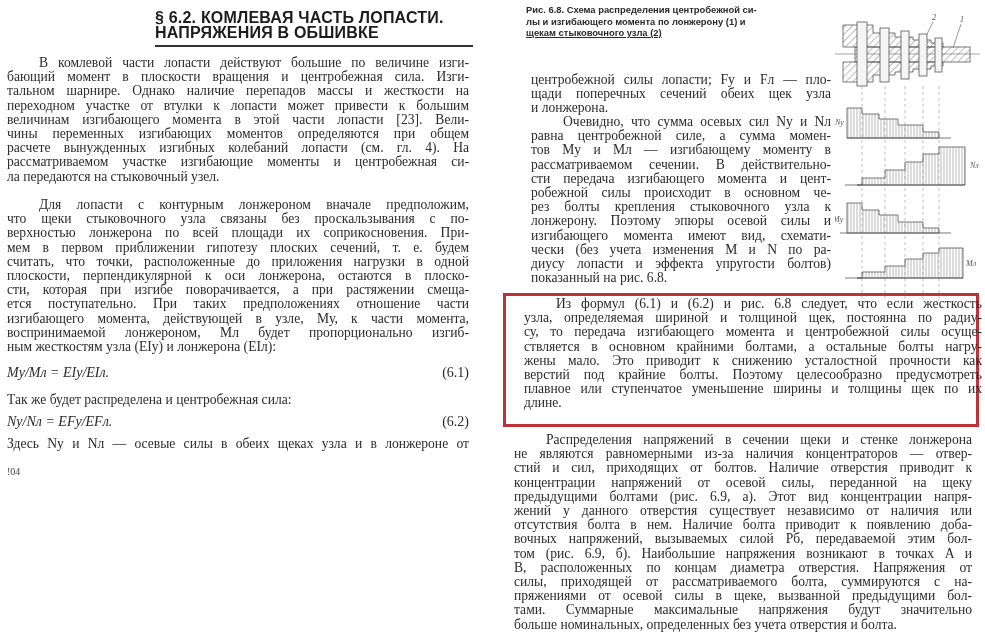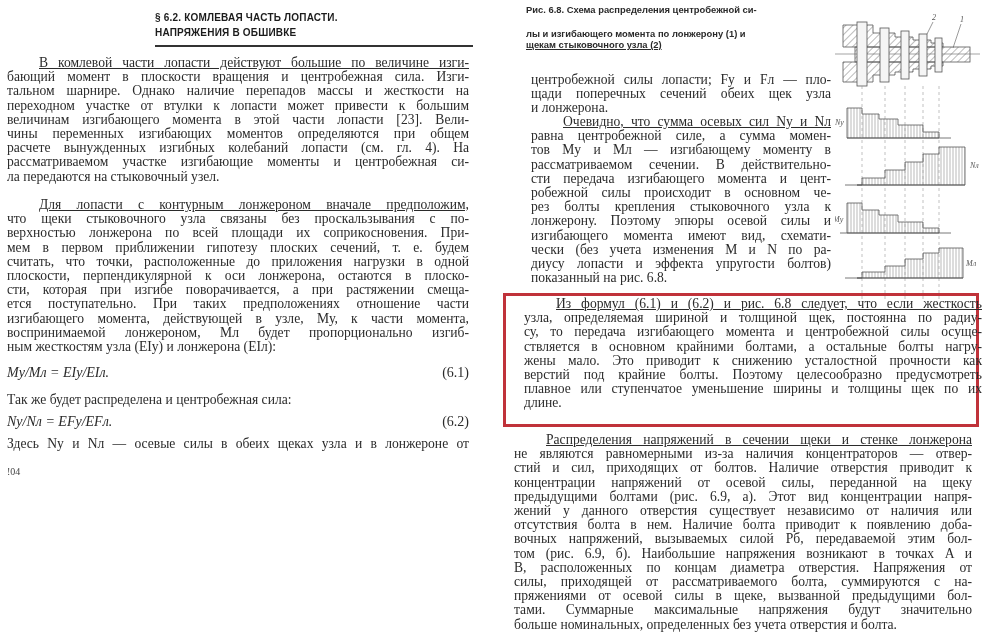--- a/index.html
+++ b/index.html
@@ -9,32 +9,32 @@
       font-family: "Liberation Serif", serif;
       position: relative;
     }
     .page { position: absolute; top: 0; }
     .left-page { left: 0; width: 490px; }
     .right-page { left: 500px; width: 485px; }
 
     .section-heading {
       position: absolute; left: 155px; top: 10px; width: 318px;
       font-family: "Liberation Sans", sans-serif; font-weight: bold;
-      font-size: 10px; line-height: 15px; letter-spacing: 0.2px; color: #1c1c1c;
+      font-size: 16px; line-height: 15px; letter-spacing: 0.2px; color: #1c1c1c;
     }
     .heading-rule {
       position: absolute; left: 155px; top: 45px; width: 318px; height: 2px; background: #333;
     }
     .text-block {
       position: absolute; font-size: 13.6px; line-height: 14.2px; text-align: justify;
       color: #2b2b2b;
     }
     .text-block .line { white-space: nowrap; display: block; text-align: justify; text-align-last: justify; }
     .text-block .line.last { text-align-last: left; }
-    .indent { padding-left: 32px; text-decoration: underline; }
+    .indent { padding-left: 32px; }
 
     .formula-row {
       position: absolute; left: 7px; width: 462px; font-size: 14px; font-style: italic;
       display: flex; justify-content: space-between;
     }
     .formula-row .eqno { font-style: normal; }
     .page-number {
       position: absolute; left: 7px; top: 466px; font-size: 10px; color: #444;
     }
 
@@ -105,21 +105,21 @@
   <div class="text-block" style="left:7px; top:437px; width:462px;">
     <span class="line">Здесь Nу и Nл — осевые силы в обеих щеках узла и в лонжероне от</span>
   </div>
 
   <div class="page-number">!04</div>
 </div>
 
 <div class="page right-page">
   <div class="figure-caption">
     <span class="line" style="display:block;">Рис. 6.8. Схема распределения центробежной си-</span>
-    <span class="line" style="display:block;margin-top:12px;">лы и изгибающего момента по лонжерону (1) и</span>
+    <span class="line" style="display:block;">лы и изгибающего момента по лонжерону (1) и</span>
     <span class="line" style="display:block;text-decoration:underline;">щекам стыковочного узла (2)</span>
   </div>
 
   <div class="figure">
     <svg width="150" height="300" viewBox="0 0 150 300">
       <defs>
         <pattern id="hatch" width="5" height="5" patternUnits="userSpaceOnUse" patternTransform="rotate(45)">
           <line x1="0" y1="0" x2="0" y2="5" stroke="#777" stroke-width="1"></line>
         </pattern>
         <pattern id="vlines" width="3" height="4" patternUnits="userSpaceOnUse">

